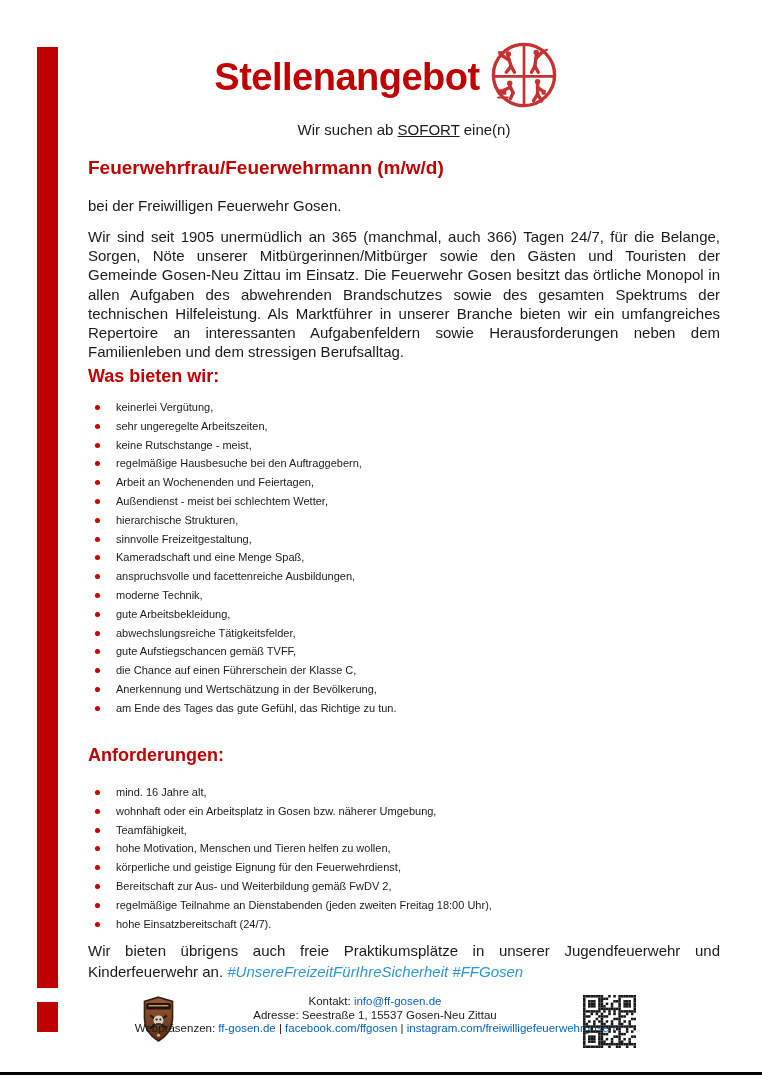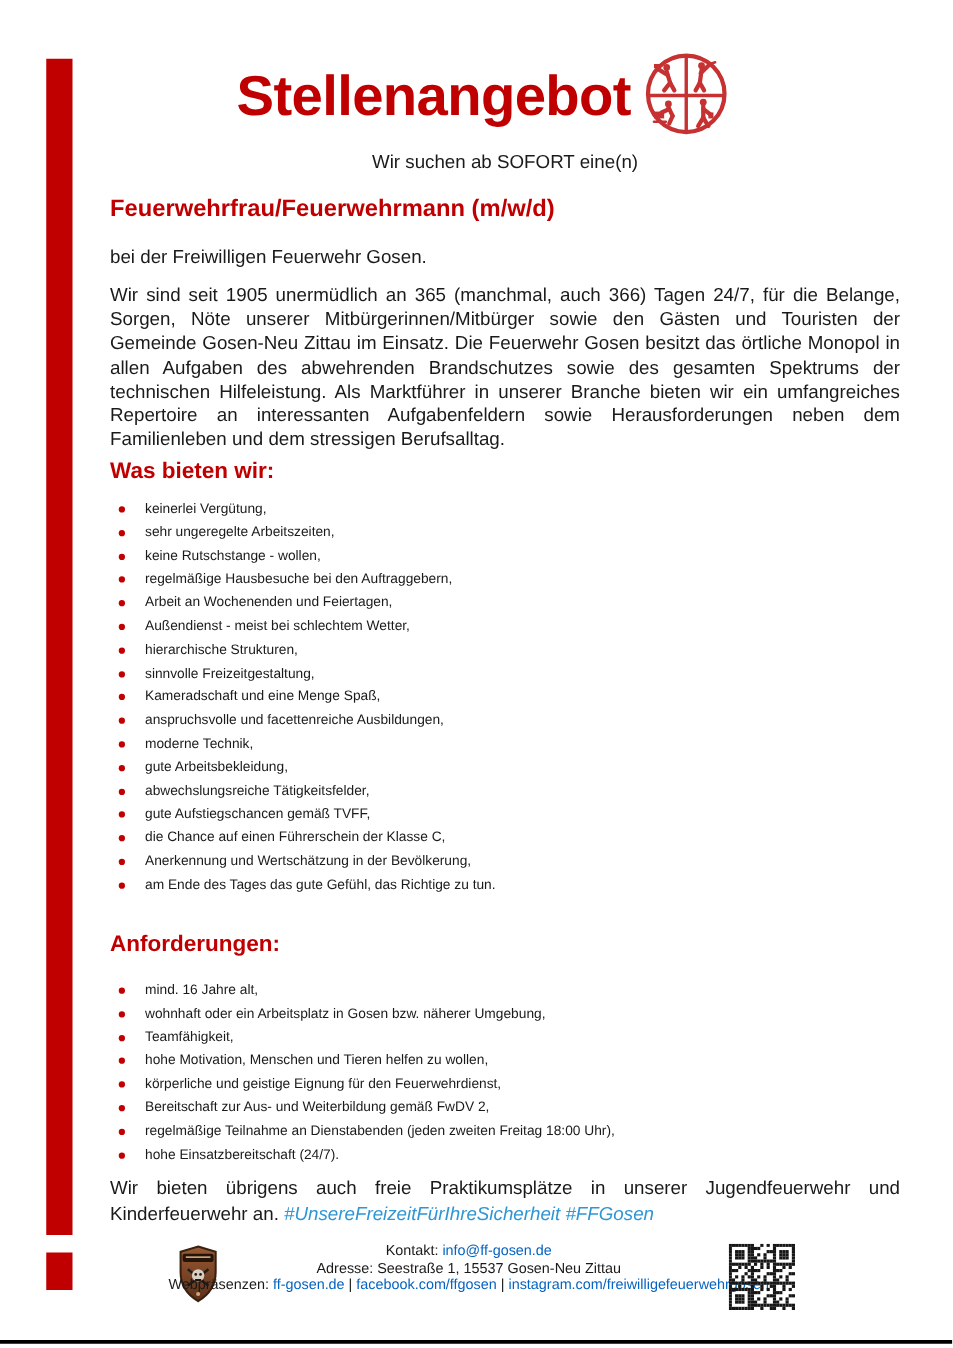--- a/index.html
+++ b/index.html
@@ -15,24 +15,24 @@
     font-family:"Liberation Sans","DejaVu Sans",sans-serif;color:var(--ink);
   }
   
   .red-bar{position:absolute;left:37px;top:47px;width:21px;height:941px;background:var(--accent);}
   .red-block{position:absolute;left:37px;top:1002px;width:21px;height:30px;background:var(--accent);}
   .bottom-line{position:absolute;left:0;top:1072px;width:762px;height:3px;background:#000;}
 
   .content{position:absolute;left:88px;width:632px;}
 
   .header-row{top:40px;height:74px;display:flex;align-items:center;justify-content:center;gap:10px;transform:translateX(-18px);}
-  .page-title{margin:0;font-size:45px;font-weight:bold;color:var(--accent);letter-spacing:-0.5px;}
+  .page-title{margin:0;font-size:38px;font-weight:bold;color:var(--accent);letter-spacing:-0.5px;}
 
   .center-line{top:121px;text-align:center;font-size:15px;margin:0;}
-  .underline{}
+  .underline{text-decoration:underline;}
   .position-title{top:157px;font-size:19px;font-weight:bold;color:var(--accent);margin:0;}
   .org-line{top:197px;text-align:left;font-size:15px;margin:0;}
 
   .about{top:227px;font-size:15px;line-height:19.2px;text-align:justify;margin:0;}
 
   .sec-heading{position:absolute;left:88px;width:632px;margin:0;font-size:18px;font-weight:bold;color:var(--accent);}
   .sec-offers{top:366px;}
   .sec-reqs{top:745px;}
 
   ul.bullets{position:absolute;left:88px;width:632px;margin:0;padding:0;list-style:none;font-size:11px;}
@@ -106,21 +106,21 @@
   <h2 class="content position-title">Feuerwehrfrau/Feuerwehrmann (m/w/d)</h2>
 
   <p class="content org-line">bei der Freiwilligen Feuerwehr Gosen.</p>
 
   <p class="content about">Wir sind seit 1905 unermüdlich an 365 (manchmal, auch 366) Tagen 24/7, für die Belange, Sorgen, Nöte unserer Mitbürgerinnen/Mitbürger sowie den Gästen und Touristen der Gemeinde Gosen-Neu Zittau im Einsatz. Die Feuerwehr Gosen besitzt das örtliche Monopol in allen Aufgaben des abwehrenden Brandschutzes sowie des gesamten Spektrums der technischen Hilfeleistung. Als Marktführer in unserer Branche bieten wir ein umfangreiches Repertoire an interessanten Aufgabenfeldern sowie Herausforderungen neben dem Familienleben und dem stressigen Berufsalltag.</p>
 
   <h3 class="sec-heading sec-offers">Was bieten wir:</h3>
   <ul class="bullets offers-list">
     <li><span class="dot"></span><span>keinerlei Vergütung,</span></li>
     <li><span class="dot"></span><span>sehr ungeregelte Arbeitszeiten,</span></li>
-    <li><span class="dot"></span><span>keine Rutschstange - wollen,</span></li>
+    <li><span class="dot"></span><span>keine Rutschstange - meist,</span></li>
     <li><span class="dot"></span><span>regelmäßige Hausbesuche bei den Auftraggebern,</span></li>
     <li><span class="dot"></span><span>Arbeit an Wochenenden und Feiertagen,</span></li>
     <li><span class="dot"></span><span>Außendienst - meist bei schlechtem Wetter,</span></li>
     <li><span class="dot"></span><span>hierarchische Strukturen,</span></li>
     <li><span class="dot"></span><span>sinnvolle Freizeitgestaltung,</span></li>
     <li><span class="dot"></span><span>Kameradschaft und eine Menge Spaß,</span></li>
     <li><span class="dot"></span><span>anspruchsvolle und facettenreiche Ausbildungen,</span></li>
     <li><span class="dot"></span><span>moderne Technik,</span></li>
     <li><span class="dot"></span><span>gute Arbeitsbekleidung,</span></li>
     <li><span class="dot"></span><span>abwechslungsreiche Tätigkeitsfelder,</span></li>

